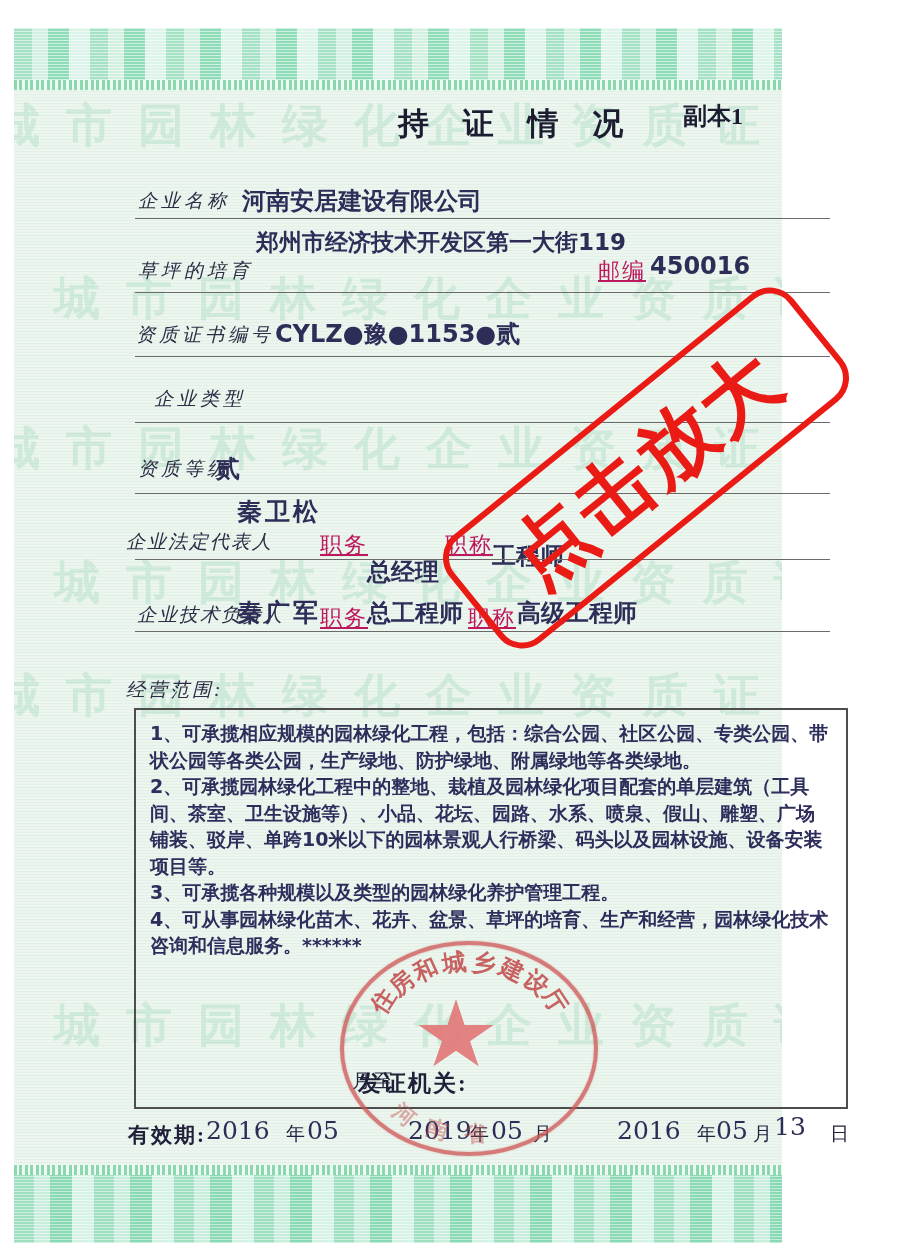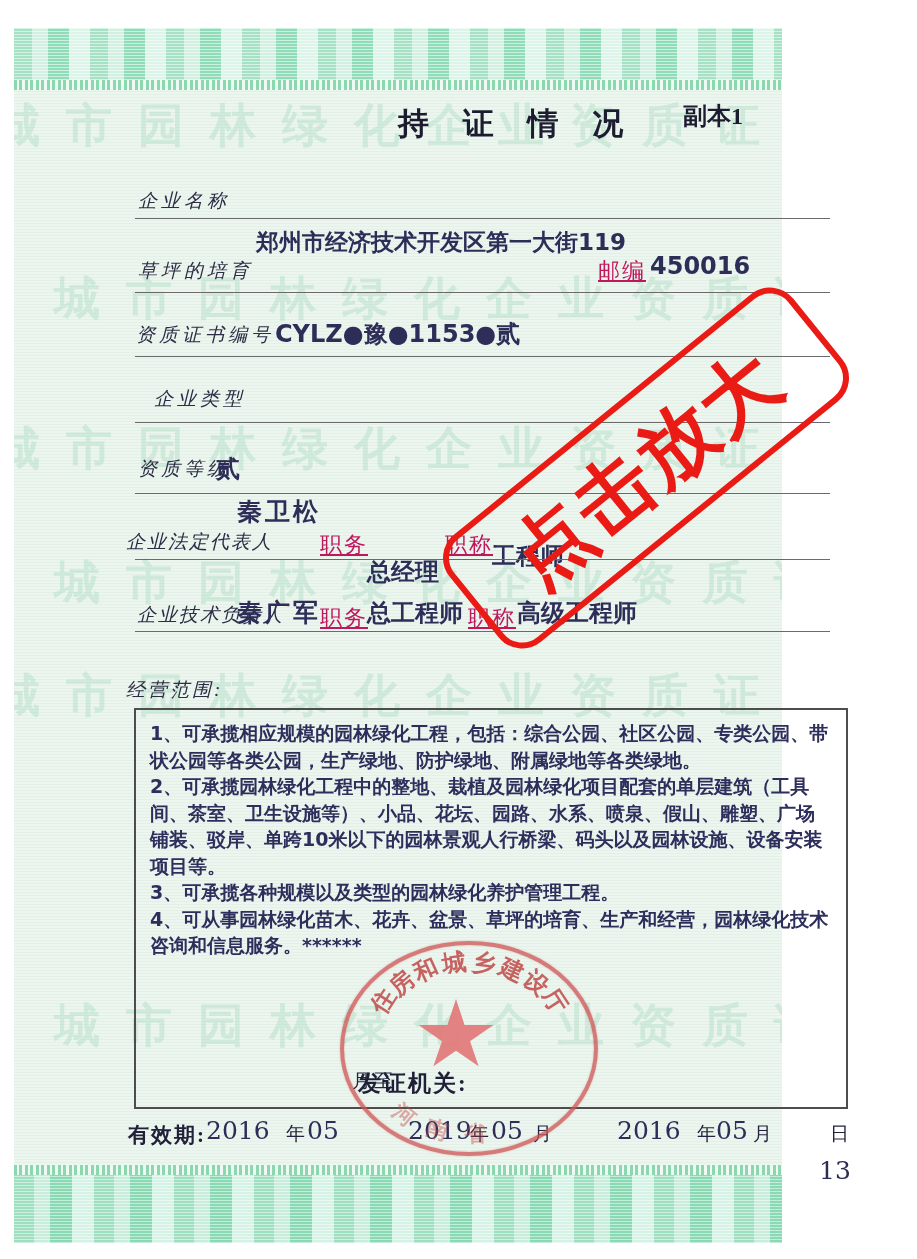--- a/index.html
+++ b/index.html
@@ -77,20 +77,21 @@
     <div class="wm" style="left:40px;top:967px">城市园林绿化企业资质证书</div>
     <div class="wm in-band" style="left:-20px;top:1157px">城市园林绿化企业资质证书</div>
     <div class="band band-top"></div>
     <div class="band band-bottom"></div>
   </div>
 
   <h1 class="abs title" style="left:398px;top:103px">持 证 情 况</h1>
   <div class="abs copy" style="left:683px;top:100px">副本1</div>
 
   <div class="abs lbl" style="left:138px;top:188px">企业名称</div>
+  <div class="abs val" style="left:242px;top:185px">河南安居建设有限公司</div>
   <div class="uline" style="top:218px"></div>
 
   <div class="abs val" style="left:256px;top:227px;font-size:23px">郑州市经济技术开发区第一大街119</div>
   <div class="abs lbl" style="left:138px;top:258px">草坪的培育</div>
   <div class="abs lbl-sm" style="left:598px;top:256px">邮编</div>
   <div class="abs val" style="left:650px;top:252px">450016</div>
   <div class="uline" style="top:292px"></div>
 
   <div class="abs lbl" style="left:136px;top:322px">资质证书编号</div>
   <div class="abs val" style="left:275px;top:318px">CYLZ●豫●1153●贰</div>
@@ -157,20 +158,20 @@
       <span class="num" style="left: 307px; top: 1116px;">05</span>
       <span class="cjk" style="left: 352px; top: 1068px;">月至</span>
       <span class="num" style="left: 408px; top: 1116px;">2019</span>
       <span class="cjk" style="left: 470px; top: 1121px;">年</span>
       <span class="num" style="left: 491px; top: 1116px;">05</span>
       <span class="cjk" style="left: 533px; top: 1121px;">月</span>
       <span class="num" style="left: 617px; top: 1116px;">2016</span>
       <span class="cjk" style="left: 697px; top: 1121px;">年</span>
       <span class="num" style="left: 716px; top: 1116px;">05</span>
       <span class="cjk" style="left: 753px; top: 1121px;">月</span>
-      <span class="num" style="left: 774px; top: 1156px; margin-left: 45px;">13</span>
+      <span class="num" style="left: 774px; top: 1112px;">13</span>
       <span class="cjk" style="left: 830px; top: 1121px;">日</span>
     </div>
 
   <div class="stamp">
     <span class="stamp-text">点击放大</span>
   </div>
 </div>
 
 </body></html>

